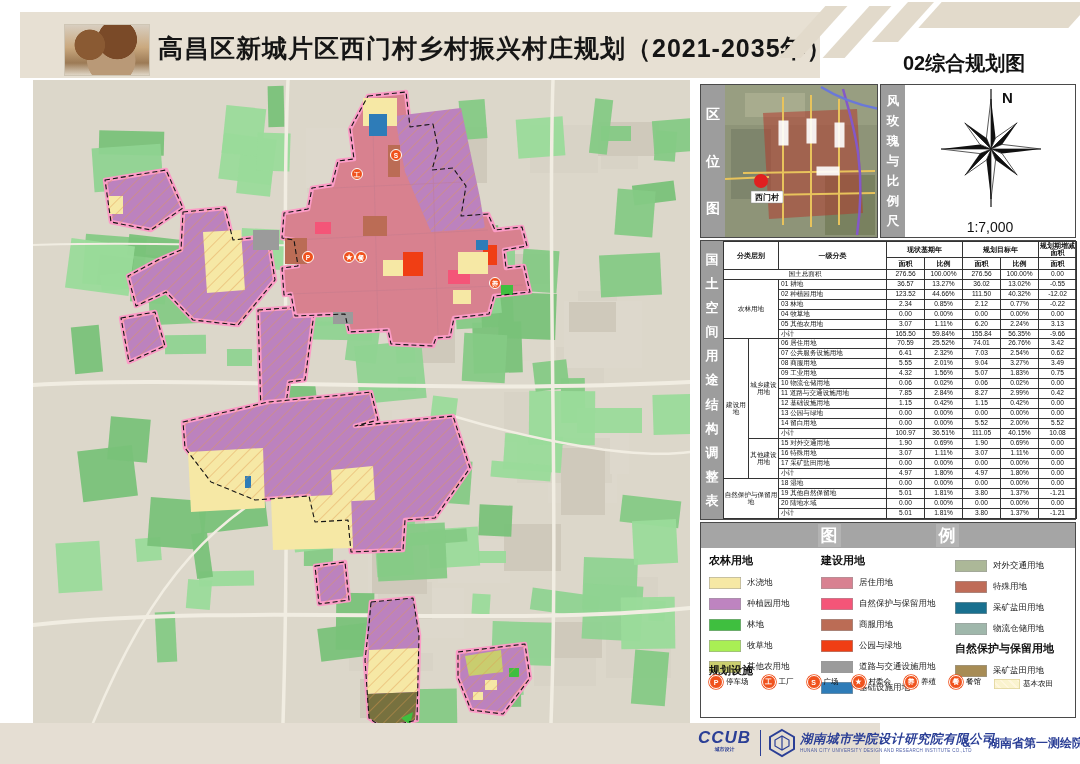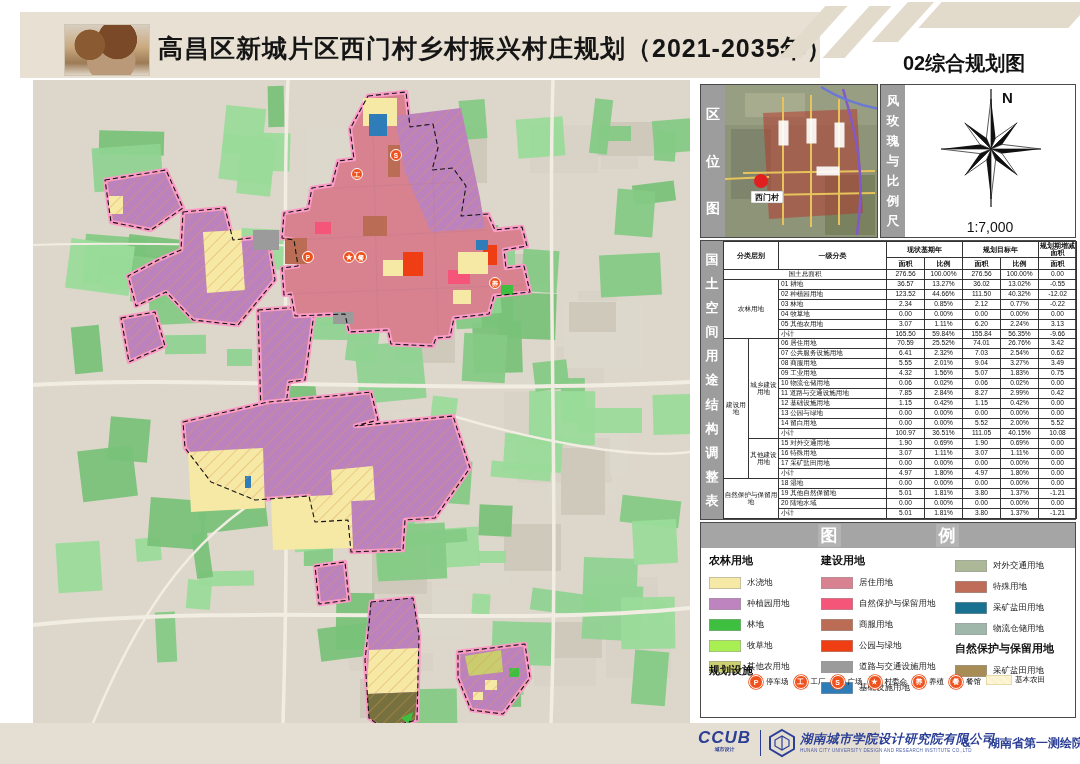--- a/index.html
+++ b/index.html
@@ -42,21 +42,21 @@
 
   
   .legend-banner{position:absolute;left:0;top:0;right:0;height:25px;background:#A5A5A5;display:flex;
                  align-items:center;justify-content:center;gap:95px;color:#fff;font-size:17px;font-weight:bold;}
   .legend-banner b{background:#B3B3B3;padding:0 3px;}
   .lg-col{position:absolute;top:28px;}
   .lg-head{font-size:11px;font-weight:bold;color:#111;margin:2px 0 4px 0;}
   .lg-item{display:flex;align-items:center;height:21px;}
   .lg-sw{width:32px;height:12px;margin-right:6px;box-shadow:0 0 0 0.5px #999 inset;flex:0 0 auto;}
   .lg-lab{font-size:8.5px;color:#222;white-space:nowrap;}
-  .fac-row{position:absolute;left:8px;top:152px;display:flex;align-items:flex-start;gap:5px;margin-left:40px;}
+  .fac-row{position:absolute;left:8px;top:152px;display:flex;align-items:flex-end;gap:13px;}
   .fac{display:flex;align-items:center;gap:3px;}
   .fac-ic{width:12px;height:12px;border-radius:50%;background:#F0521D;color:#fff;font-size:7px;font-weight:bold;
           display:flex;align-items:center;justify-content:center;border:1px solid #fff;box-shadow:0 0 0 0.8px #F0521D;flex:0 0 auto;}
   .fac-lab{font-size:7.5px;white-space:nowrap;}
   .fac-sw{width:26px;height:10px;background:repeating-linear-gradient(45deg,#FAF3CE 0 4px,#fff6dd 4px 6px);
           box-shadow:0 0 0 0.8px #e0d49a inset;flex:0 0 auto;}
 
   
   .footer{left:0;top:723px;width:880px;height:41px;background:#E5DED3;}
   .blue{color:#2B3F96;}

